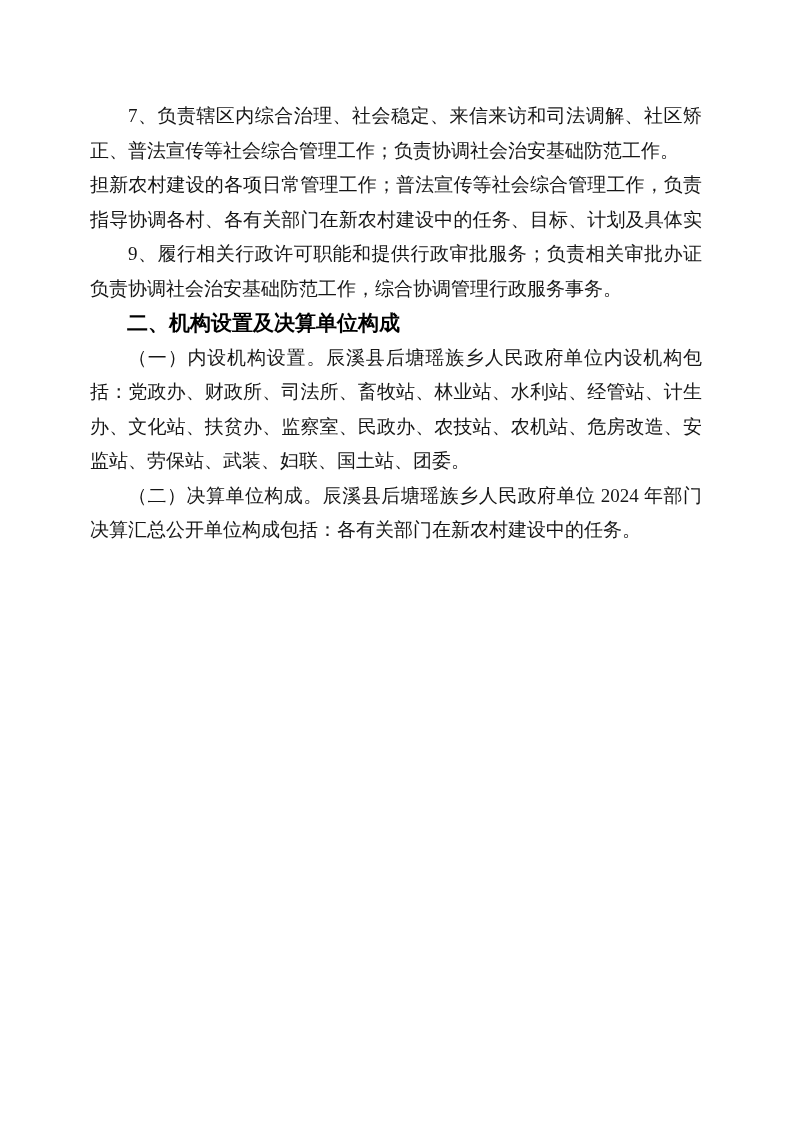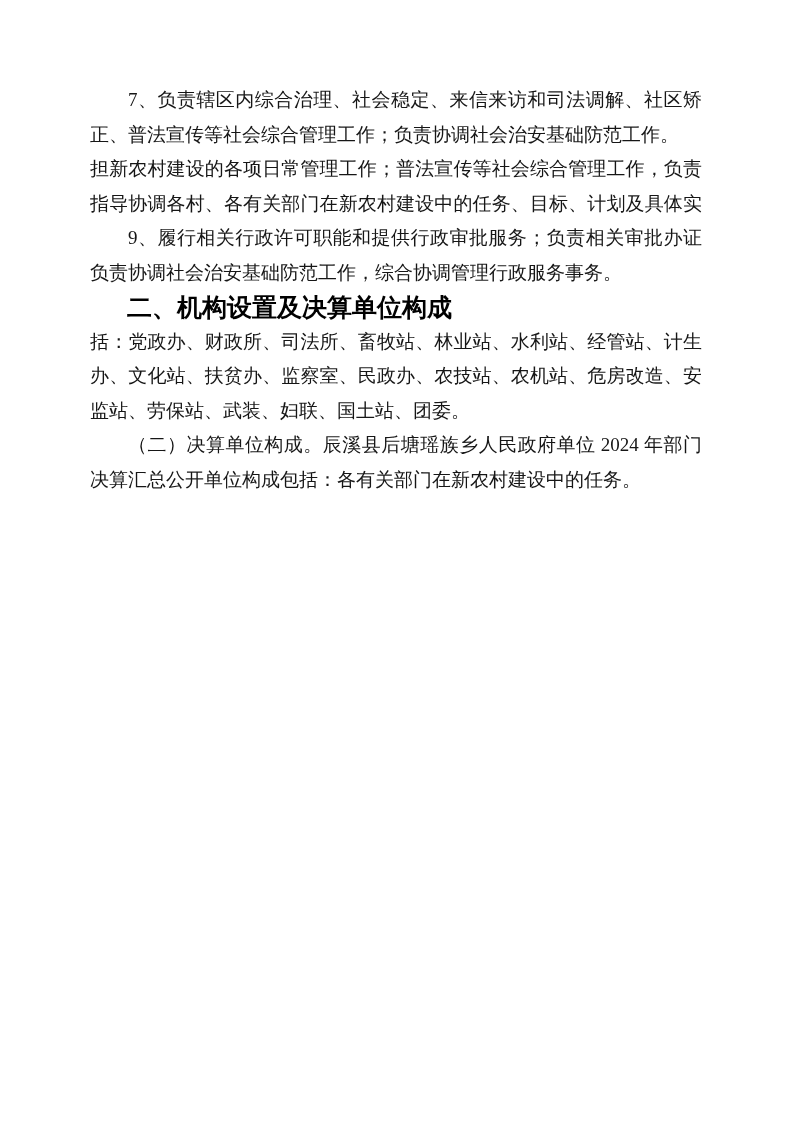--- a/index.html
+++ b/index.html
@@ -10,21 +10,21 @@
   .page {
     position: relative;
     width: 793px;
     height: 1122px;
     background: #ffffff;
     overflow: hidden;
   }
   .content {
     position: absolute;
     left: 90px;
-    top: 83px;
+    top: 99px;
     width: 612px;
     font-family: "Liberation Serif", "DejaVu Serif", serif;
     font-size: 19px;
     color: #161616;
   }
   .para { margin: 0; padding: 0; }
   .line {
     display: block;
     height: 34.5px;
     line-height: 34.5px;
@@ -35,21 +35,21 @@
   .fill {
     white-space: normal;
     text-align: justify;
     text-align-last: justify;
   }
   
   .first { text-indent: 38px; }
   .heading-line {
     font-family: "Liberation Sans", "DejaVu Sans", sans-serif;
     font-weight: 700;
-    font-size: 25px;
+    font-size: 21px;
     color: #000000;
     text-indent: 37px;
   }
 </style>
 </head>
 <body>
 
 <div class="page">
   <div class="content">
 
@@ -66,20 +66,21 @@
     <div class="para">
       <span class="line first fill">9、履行相关行政许可职能和提供行政审批服务；负责相关审批办证</span>
       <span class="line">负责协调社会治安基础防范工作，综合协调管理行政服务事务。</span>
     </div>
 
     <div class="para">
       <span class="line heading-line">二、机构设置及决算单位构成</span>
     </div>
 
     <div class="para">
+      <span class="line first fill">（一）内设机构设置。辰溪县后塘瑶族乡人民政府单位内设机构包</span>
       <span class="line fill">括：党政办、财政所、司法所、畜牧站、林业站、水利站、经管站、计生</span>
       <span class="line fill">办、文化站、扶贫办、监察室、民政办、农技站、农机站、危房改造、安</span>
       <span class="line">监站、劳保站、武装、妇联、国土站、团委。</span>
     </div>
 
     <div class="para">
       <span class="line first fill">（二）决算单位构成。辰溪县后塘瑶族乡人民政府单位 2024 年部门</span>
       <span class="line">决算汇总公开单位构成包括：各有关部门在新农村建设中的任务。</span>
     </div>
 

